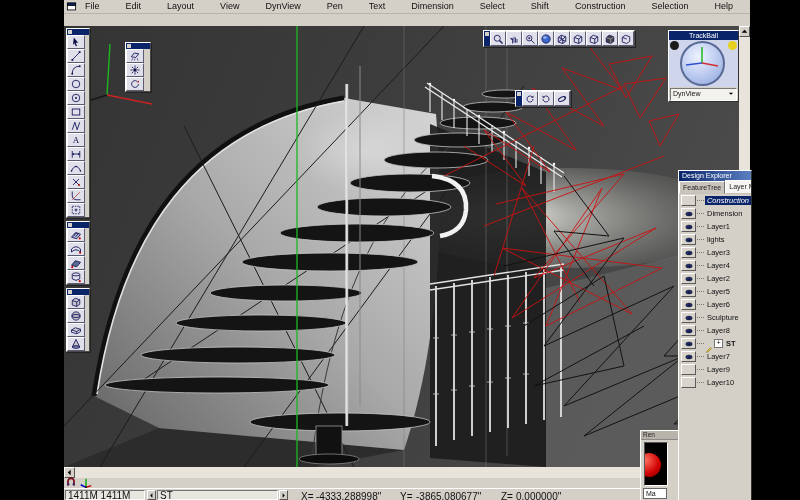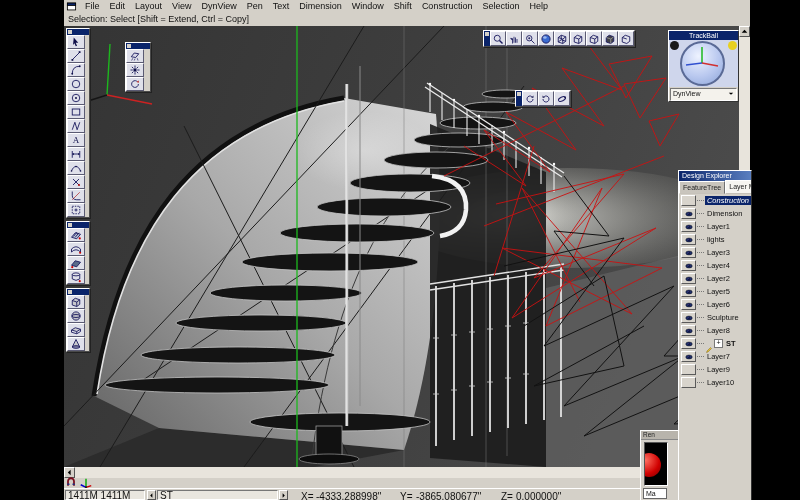--- a/index.html
+++ b/index.html
@@ -114,40 +114,37 @@
 
   <div id="app">
 
     <div id="menubar">
       <span class="appic">
           <svg viewBox="0 0 16 16" fill="none" stroke="#1a1a5e" stroke-width="1.2" style="width: 100%; height: 100%; display: block;">
             <rect x="2" y="3" width="12" height="10" fill="#fff" stroke="#000"></rect>
             <rect x="2" y="3" width="12" height="3.5" fill="#0a246a" stroke="#000"></rect>
           </svg>
         </span>
-      <span id="menu-items" style="display: inline-flex;">
+      <span id="menu-items" style="display: inline-flex; gap: 16px;">
           <span class="menu-item">File</span>
           <span class="menu-item">Edit</span>
           <span class="menu-item">Layout</span>
           <span class="menu-item">View</span>
           <span class="menu-item">DynView</span>
           <span class="menu-item">Pen</span>
           <span class="menu-item">Text</span>
           <span class="menu-item">Dimension</span>
-          <span class="menu-item">Window</span>
+          <span class="menu-item">Select</span>
           <span class="menu-item">Shift</span>
           <span class="menu-item">Construction</span>
           <span class="menu-item">Selection</span>
           <span class="menu-item">Help</span>
         </span>
     </div>
 
-    <div id="promptbar">
-      <span>Selection: Select [Shift = Extend, Ctrl = Copy]</span>
-    </div>
 
     <div id="viewport">
       <svg width="675" height="441" viewBox="0 0 675 441">
         <defs>
           <linearGradient id="gBg" x1="0" y1="0" x2="1" y2="0.25">
             <stop offset="0" stop-color="#343434"></stop>
               <stop offset="0.55" stop-color="#3e3e3e"></stop>
               <stop offset="1" stop-color="#4a4a4a"></stop>
           </linearGradient>
           <linearGradient id="gSail" x1="1" y1="0" x2="0" y2="1">

